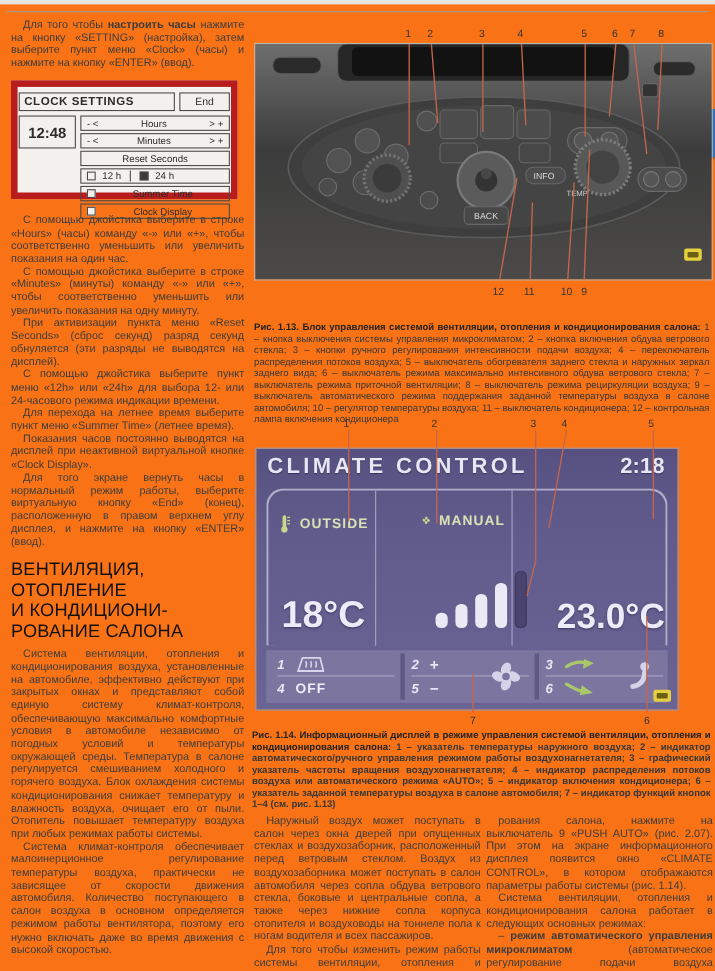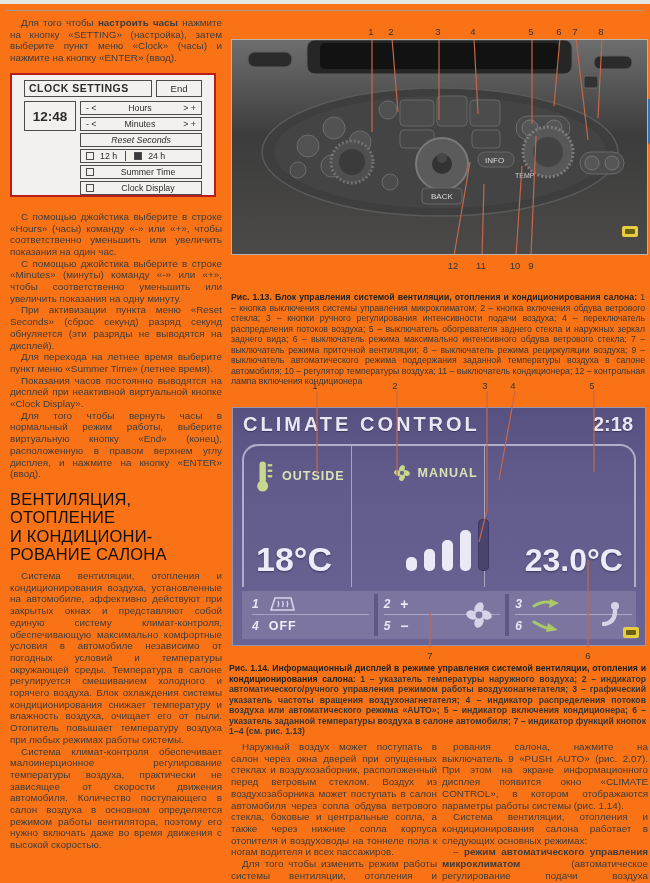--- a/index.html
+++ b/index.html
@@ -17,52 +17,52 @@
   .col-mid  { position:absolute; left:231px; top:737px; width:206px; }
   .col-right{ position:absolute; left:442px; top:737px; width:206px; }
 
   .section-heading {
     margin:10px 0 6px 0; font-size:16.5px; line-height:18.5px; font-weight:normal;
     color:#101010; white-space:pre-line; letter-spacing:0.2px;
   }
 
   
   .clock-dialog {
-    margin:9px 0 14px 0; width:206px; height:124px;
-    border:2px solid #b91c1c; background:#f3f1ed; padding:5px 12px;
+    margin:9px 0 14px 0; width:206px; height:108px;
+    border:6px solid #b91c1c; background:#f3f1ed; padding:5px 1px;
   }
   .cd-title-row { display:flex; gap:4px; height:17px; margin-bottom:4px; }
   .cd-title { flex:1; border:1.5px solid #4c4c4c; font-size:10.5px; font-weight:bold; color:#2c2c2c; padding:1px 4px; letter-spacing:0.5px; }
   .cd-end { width:46px; border:1.5px solid #4c4c4c; font-size:9.5px; text-align:center; padding-top:2px; color:#2c2c2c; }
   .cd-main { display:flex; gap:4px;justify-content:space-between; }
   .cd-time { width:52px; height:30px; border:1.5px solid #4c4c4c; font-size:13.5px; font-weight:bold; color:#2c2c2c; text-align:center; padding-top:7px; }
   .cd-rows { flex:1; display:flex; flex-direction:column; gap:2px; }
   .cd-row { height:14px; border:1px solid #4c4c4c; font-size:8.8px; color:#2c2c2c; display:flex; align-items:center; padding:0 5px; }
   .cd-row .mid { flex:1; text-align:center; }
-  .cd-row.center { justify-content:center; gap:4px;font-style:italic; }
+  .cd-row.center { justify-content:center; gap:4px; }
   .chk { display:inline-block; width:8px; height:8px; border:1px solid #4c4c4c; background:#f3f1ed; margin-right:6px; flex:0 0 auto; }
   .chk.filled { background:#3a3a3a; }
   .vline { width:1px; height:10px; background:#4c4c4c; margin:0 8px; }
 
   
   figure { position:absolute; }
   .co { position:absolute; font-size:9.5px; color:#333; transform:translateX(-50%); }
   .caption { position:absolute; font-size:8.7px; line-height:10.5px; text-align:justify; color:#373737; }
   .caption b { color:#222; }
 
   
   .fig13 { left:231px; top:22px; width:417px; height:252px; }
   .photo1 { position:absolute; left:0; top:13px; width:417px; height:216px; border:1px solid #b9b5ad; }
   .cap13 { left:231px; top:288px; width:414px; }
 
   
   .fig14 { left:231px; top:376px; width:417px; height:290px; }
   .lines14 { position:absolute; inset:0; pointer-events:none; z-index:5; }
   .lcd {
-    position:absolute; left:1px; top:27px; width:414px; height:239px;
+    position:absolute; left:1px; top:27px; width:385px; height:239px;
     background:linear-gradient(180deg,#565180 0%, #615b8c 30%, #6a6494 100%);
     border:1px solid #9a96ad; overflow:hidden;
   }
   .lcd-head { position:absolute; left:0; right:0; top:0; height:34px; }
   .lcd-title { position:absolute; left:10px; top:5px; font-size:20px; font-weight:bold; letter-spacing:3px; color:#e9e6f4; text-shadow:0 1px 1px #39345c; }
   .lcd-time  { position:absolute; right:12px; top:5px; font-size:20px; font-weight:bold; color:#e9e6f4; text-shadow:0 1px 1px #39345c; }
   .lcd-panel {
     position:absolute; left:9px; right:9px; top:36px; bottom:58px;
     border:2px solid #b2adc8; border-bottom:none; border-radius:16px 16px 0 0;
     display:flex;
@@ -150,23 +150,24 @@
             <span class="chk"></span>
             <span class="mid">Clock Display</span>
           </div>
         </div>
       </div>
     </div>
 
     <p class="body-p">С помощью джойстика выберите в строке «Hours» (часы) команду «-» или «+», чтобы соответственно уменьшить или увеличить показания на один час.</p>
     <p class="body-p">С помощью джойстика выберите в строке «Minutes» (минуты) команду «-» или «+», чтобы соответственно уменьшить или увеличить показания на одну минуту.</p>
     <p class="body-p">При активизации пункта меню «Reset Seconds» (сброс секунд) разряд секунд обнуляется (эти разряды не выводятся на дисплей).</p>
+    <p class="body-p">С помощью джойстика выберите пункт меню «12h» или «24h» для выбора 12- или 24-часового режима индикации времени.</p>
     <p class="body-p">Для перехода на летнее время выберите пункт меню «Summer Time» (летнее время).</p>
     <p class="body-p">Показания часов постоянно выводятся на дисплей при неактивной виртуальной кнопке «Clock Display».</p>
-    <p class="body-p">Для того чтобы вернуть часы в нормальный режим работы, выберите виртуальную кнопку «End» (конец), расположенную в правом верхнем углу дисплея, и нажмите на кнопку «ENTER» (ввод).</p>
+    <p class="body-p">Для того экране вернуть часы в нормальный режим работы, выберите виртуальную кнопку «End» (конец), расположенную в правом верхнем углу дисплея, и нажмите на кнопку «ENTER» (ввод).</p>
 
     <h2 class="section-heading">ВЕНТИЛЯЦИЯ,
 ОТОПЛЕНИЕ
 И КОНДИЦИОНИ-
 РОВАНИЕ САЛОНА</h2>
 
     <p class="body-p">Система вентиляции, отопления и кондиционирования воздуха, установленные на автомобиле, эффективно действуют при закрытых окнах и представляют собой единую систему климат-контроля, обеспечивающую максимально комфортные условия в автомобиле независимо от погодных условий и температуры окружающей среды. Температура в салоне регулируется смешиванием холодного и горячего воздуха. Блок охлаждения системы кондиционирования снижает температуру и влажность воздуха, очищает его от пыли. Отопитель повышает температуру воздуха при любых режимах работы системы.</p>
     <p class="body-p">Система климат-контроля обеспечивает малоинерционное регулирование температуры воздуха, практически не зависящее от скорости движения автомобиля. Количество поступающего в салон воздуха в основном определяется режимом работы вентилятора, поэтому его нужно включать даже во время движения с высокой скоростью.</p>
   </div>
 

